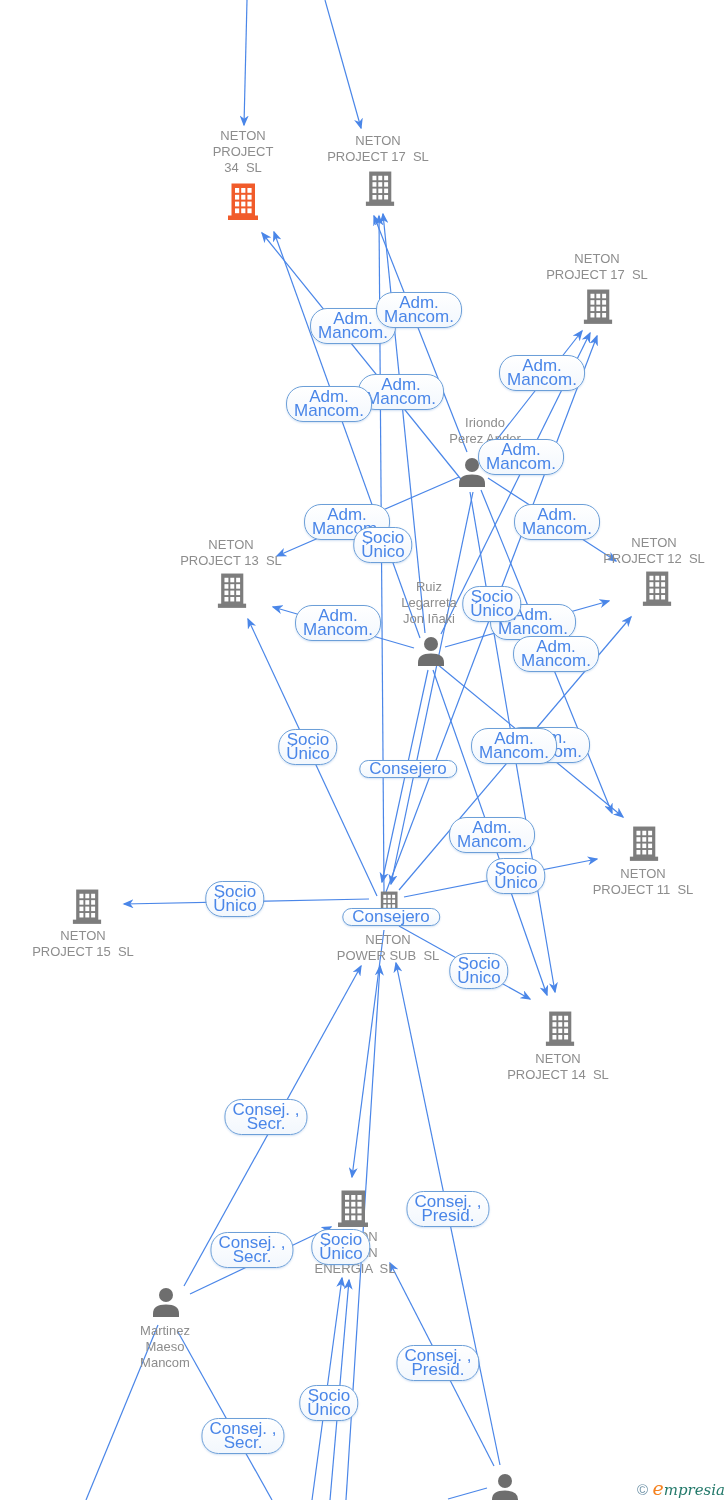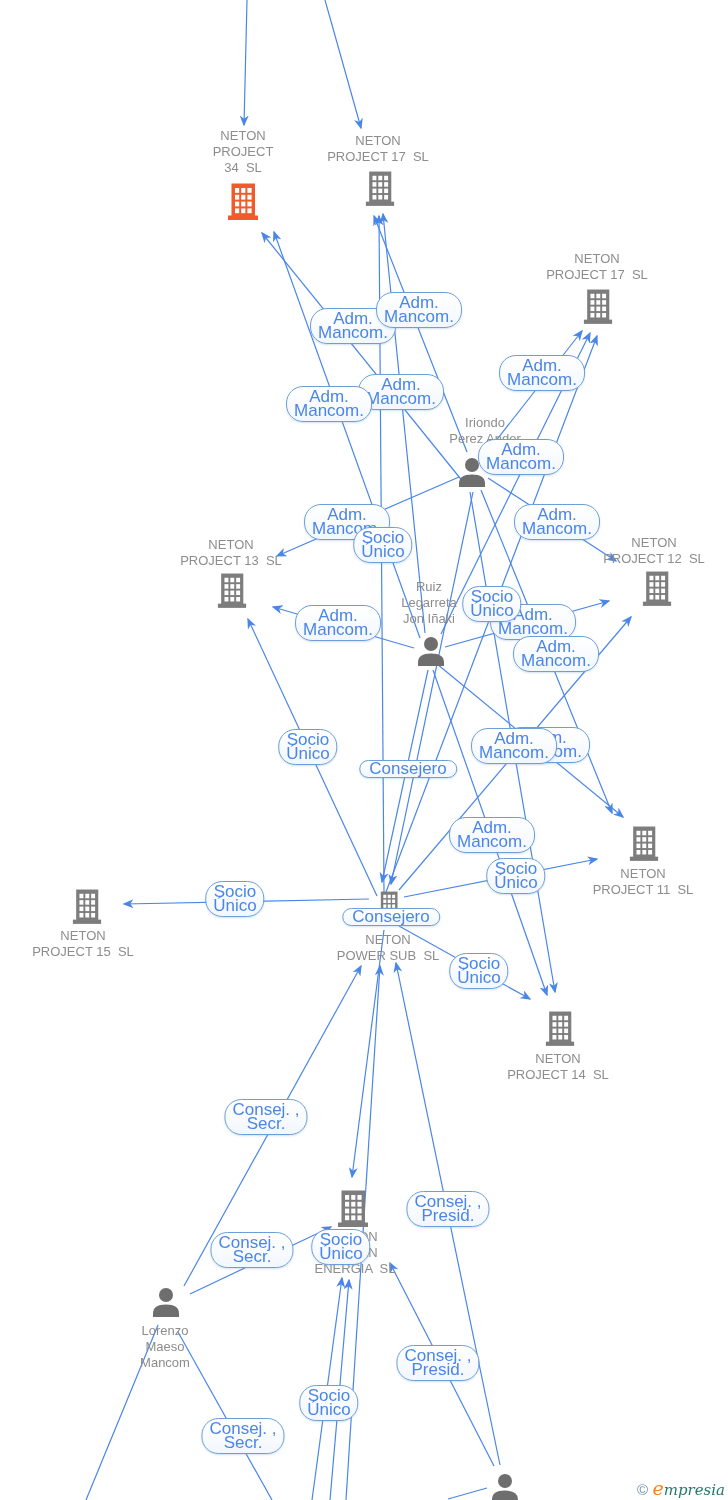--- a/index.html
+++ b/index.html
@@ -257,21 +257,21 @@
       <div class="nlabel" style="left: 485px; top: 415px;"><div>Iriondo</div><div>Perez Ander</div></div>
       <div class="node" style="left: 431px; top: 651px;"><span><svg width="32" height="30" viewBox="0 0 32 30">
     <circle cx="16" cy="8" r="7" fill="#6e6e6e"></circle>
     <path d="M3,30 L3,26.5 Q3,17.5 16,17.5 Q29,17.5 29,26.5 L29,30 Z" fill="#6e6e6e"></path>
           </svg></span></div>
       <div class="nlabel" style="left: 429px; top: 579px;"><div>Ruiz</div><div>Legarreta</div><div>Jon Iñaki</div></div>
       <div class="node" style="left: 166px; top: 1302px;"><span><svg width="32" height="30" viewBox="0 0 32 30">
     <circle cx="16" cy="8" r="7" fill="#6e6e6e"></circle>
     <path d="M3,30 L3,26.5 Q3,17.5 16,17.5 Q29,17.5 29,26.5 L29,30 Z" fill="#6e6e6e"></path>
           </svg></span></div>
-      <div class="nlabel" style="left: 165px; top: 1323px;"><div>Lorenzo</div><div>Maeso</div><div>Mancom</div></div>
+      <div class="nlabel" style="left: 165px; top: 1323px;"><div>Martinez</div><div>Maeso</div><div>Mancom</div></div>
       <div class="node" style="left: 505px; top: 1488px;"><span><svg width="32" height="30" viewBox="0 0 32 30">
     <circle cx="16" cy="8" r="7" fill="#6e6e6e"></circle>
     <path d="M3,30 L3,26.5 Q3,17.5 16,17.5 Q29,17.5 29,26.5 L29,30 Z" fill="#6e6e6e"></path>
           </svg></span></div>
     </div>
   <div id="elabels">
       <div class="elabel" style="left: 353px; top: 326px;">
         <div>Adm.</div>
         <div>Mancom.</div>
       </div>

